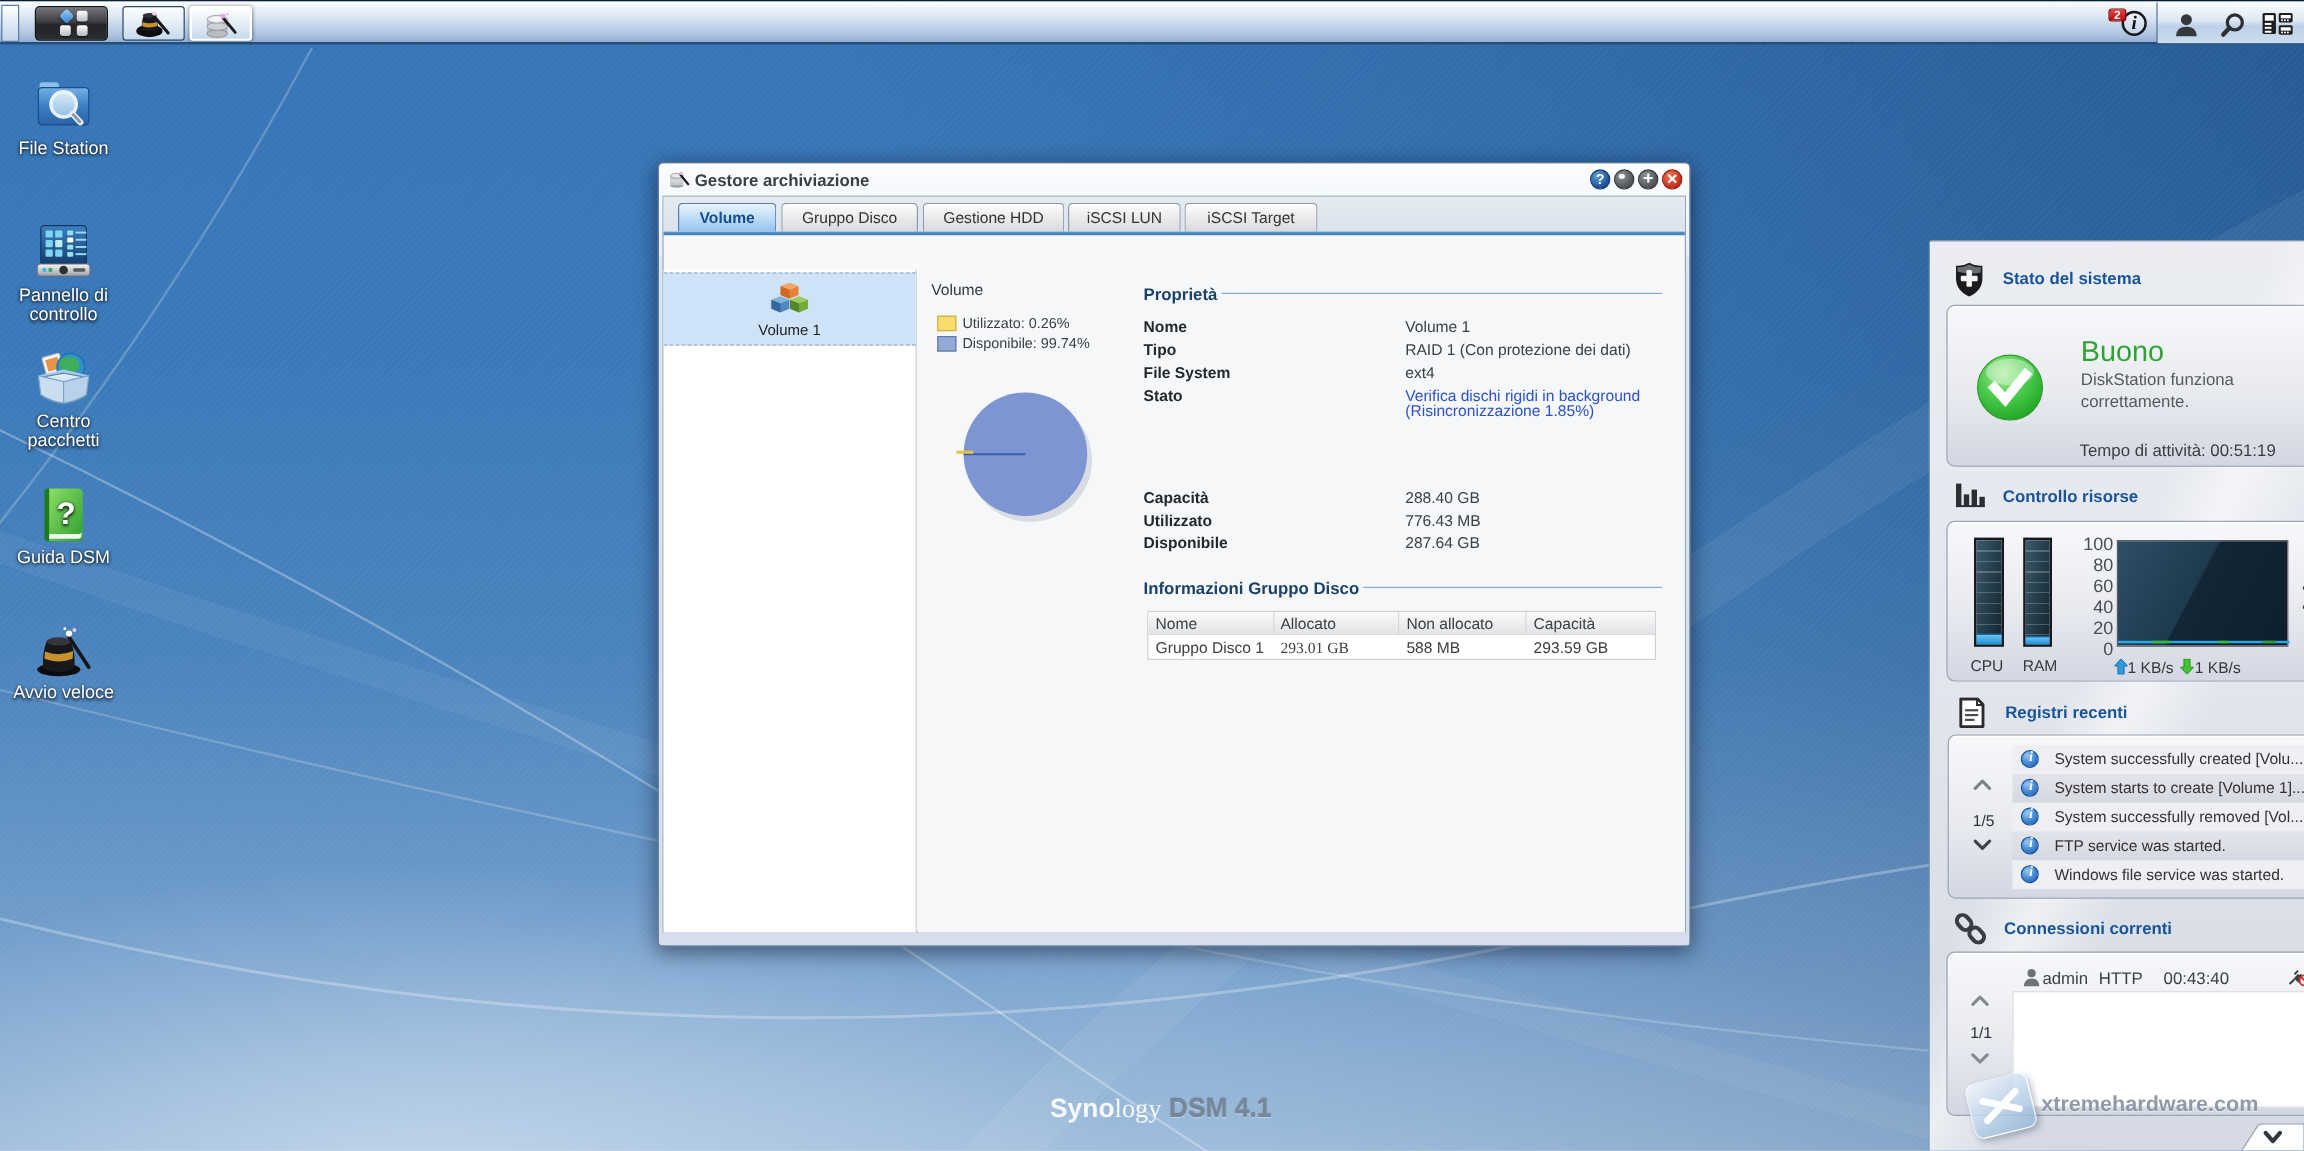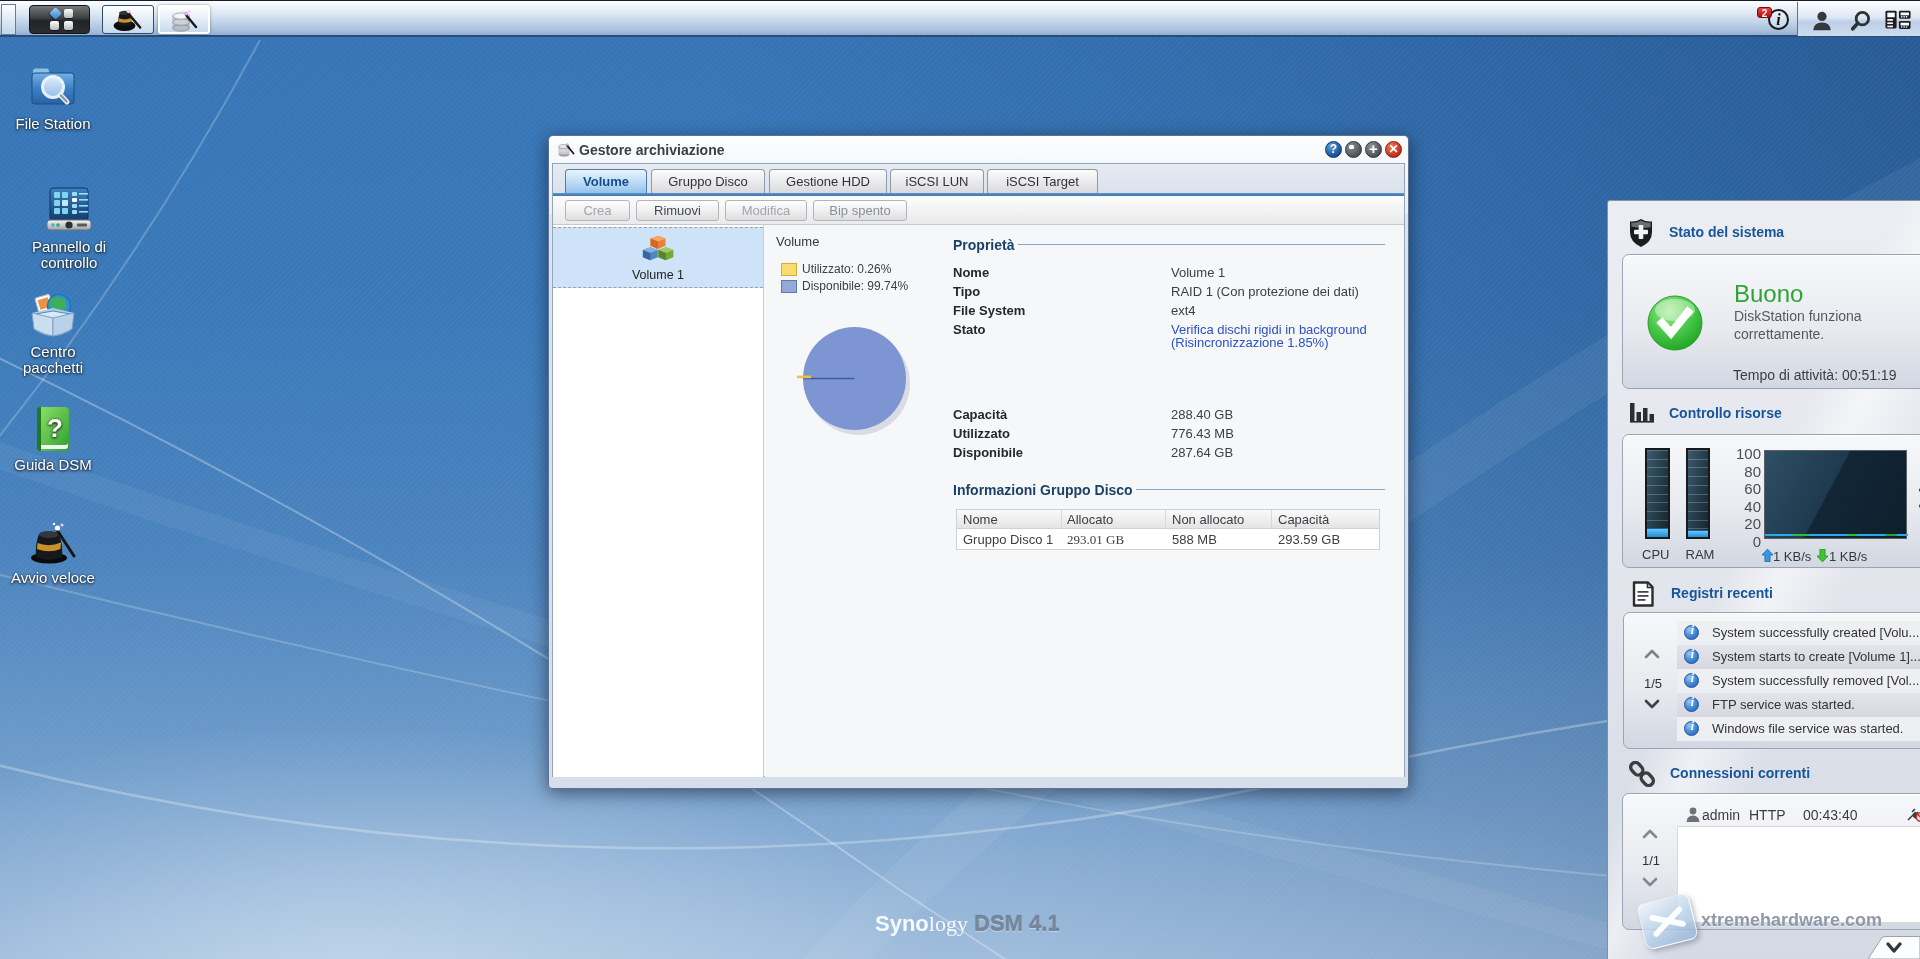--- a/index.html
+++ b/index.html
@@ -186,21 +186,21 @@
           <stop offset="0" stop-color="#e8f3fc"></stop>
           <stop offset="1" stop-color="#9cc5e8"></stop>
         </linearGradient>
     </defs>
     <circle cx="25" cy="25" r="10.5" fill="url(#fsg2)" opacity=".92" stroke="#f4fafe" stroke-width="3"></circle>
     <line x1="32.5" y1="33" x2="39" y2="40" stroke="#e9f2fa" stroke-width="5" stroke-linecap="round"></line>
     <line x1="33" y1="33.5" x2="38.5" y2="39.5" stroke="#8c9aa6" stroke-width="2.5" stroke-linecap="round"></line>
   </svg>
   File Station
 </div>
-<div class="dicon" style="left:16px;top:183px;">
+<div class="dicon" style="left:0px;top:183px;">
   <svg width="52" height="52" viewBox="0 0 52 52">
     <rect x="7" y="5" width="38" height="33" rx="3" fill="url(#pcg)" stroke="#0d3864" stroke-width="1"></rect>
     <defs>
         <linearGradient id="pcg" x1="0" y1="0" x2="0" y2="1">
           <stop offset="0" stop-color="#3e80c2"></stop>
           <stop offset="1" stop-color="#123c6c"></stop>
         </linearGradient>
     <linearGradient id="pcsil" x1="0" y1="0" x2="0" y2="1">
           <stop offset="0" stop-color="#f5f6f7"></stop>
           <stop offset=".5" stop-color="#c9ccd0"></stop>
@@ -299,26 +299,20 @@
   <div class="wbtn" style="left:836px; background:radial-gradient(circle at 35% 30%, #ee7a5c, #c22d18 70%); border:1px solid #8e1e0e; color:#fff; font:bold 12px 'Liberation Sans'; text-align:center; line-height:15px;">✕</div>
   <div id="winner">
     <div id="tabstrip">
       <div class="tab active" style="left:12px;width:82px;">Volume</div>
       <div class="tab" style="left:98px;width:114px;">Gruppo Disco</div>
       <div class="tab" style="left:216px;width:118px;">Gestione HDD</div>
       <div class="tab" style="left:337px;width:94px;">iSCSI LUN</div>
       <div class="tab" style="left:434px;width:111px;">iSCSI Target</div>
     </div>
     <div id="tabline"></div>
-    <div id="toolbar">
-      <div class="tbbtn" style="left:12px;width:65px;color:#a3a5a8;">Crea</div>
-      <div class="tbbtn" style="left:83px;width:83px;color:#45484c;">Rimuovi</div>
-      <div class="tbbtn" style="left:172px;width:82px;color:#a3a5a8;">Modifica</div>
-      <div class="tbbtn" style="left:260px;width:94px;color:#8c8f93;">Bip spento</div>
-    </div>
     <div id="list">
       <div id="selrow">
         <svg width="32" height="29" viewBox="0 0 36 33" style="position:absolute;left:89px;top:6px;">
           <g>
             <path d="M18 2 L26.5 5.2 L26.5 13.5 L18 17 L9.5 13.5 L9.5 5.2 Z" fill="#e8823a"></path>
             <path d="M18 2 L26.5 5.2 L18 8.6 L9.5 5.2 Z" fill="#f4a868"></path>
             <path d="M18 8.6 L18 17 L9.5 13.5 L9.5 5.2 Z" fill="#d2691e"></path>
           </g>
           <g>
             <path d="M9.3 15 L17.8 18.2 L17.8 26.5 L9.3 30 L0.8 26.5 L0.8 18.2 Z" fill="#4f87c2"></path>

